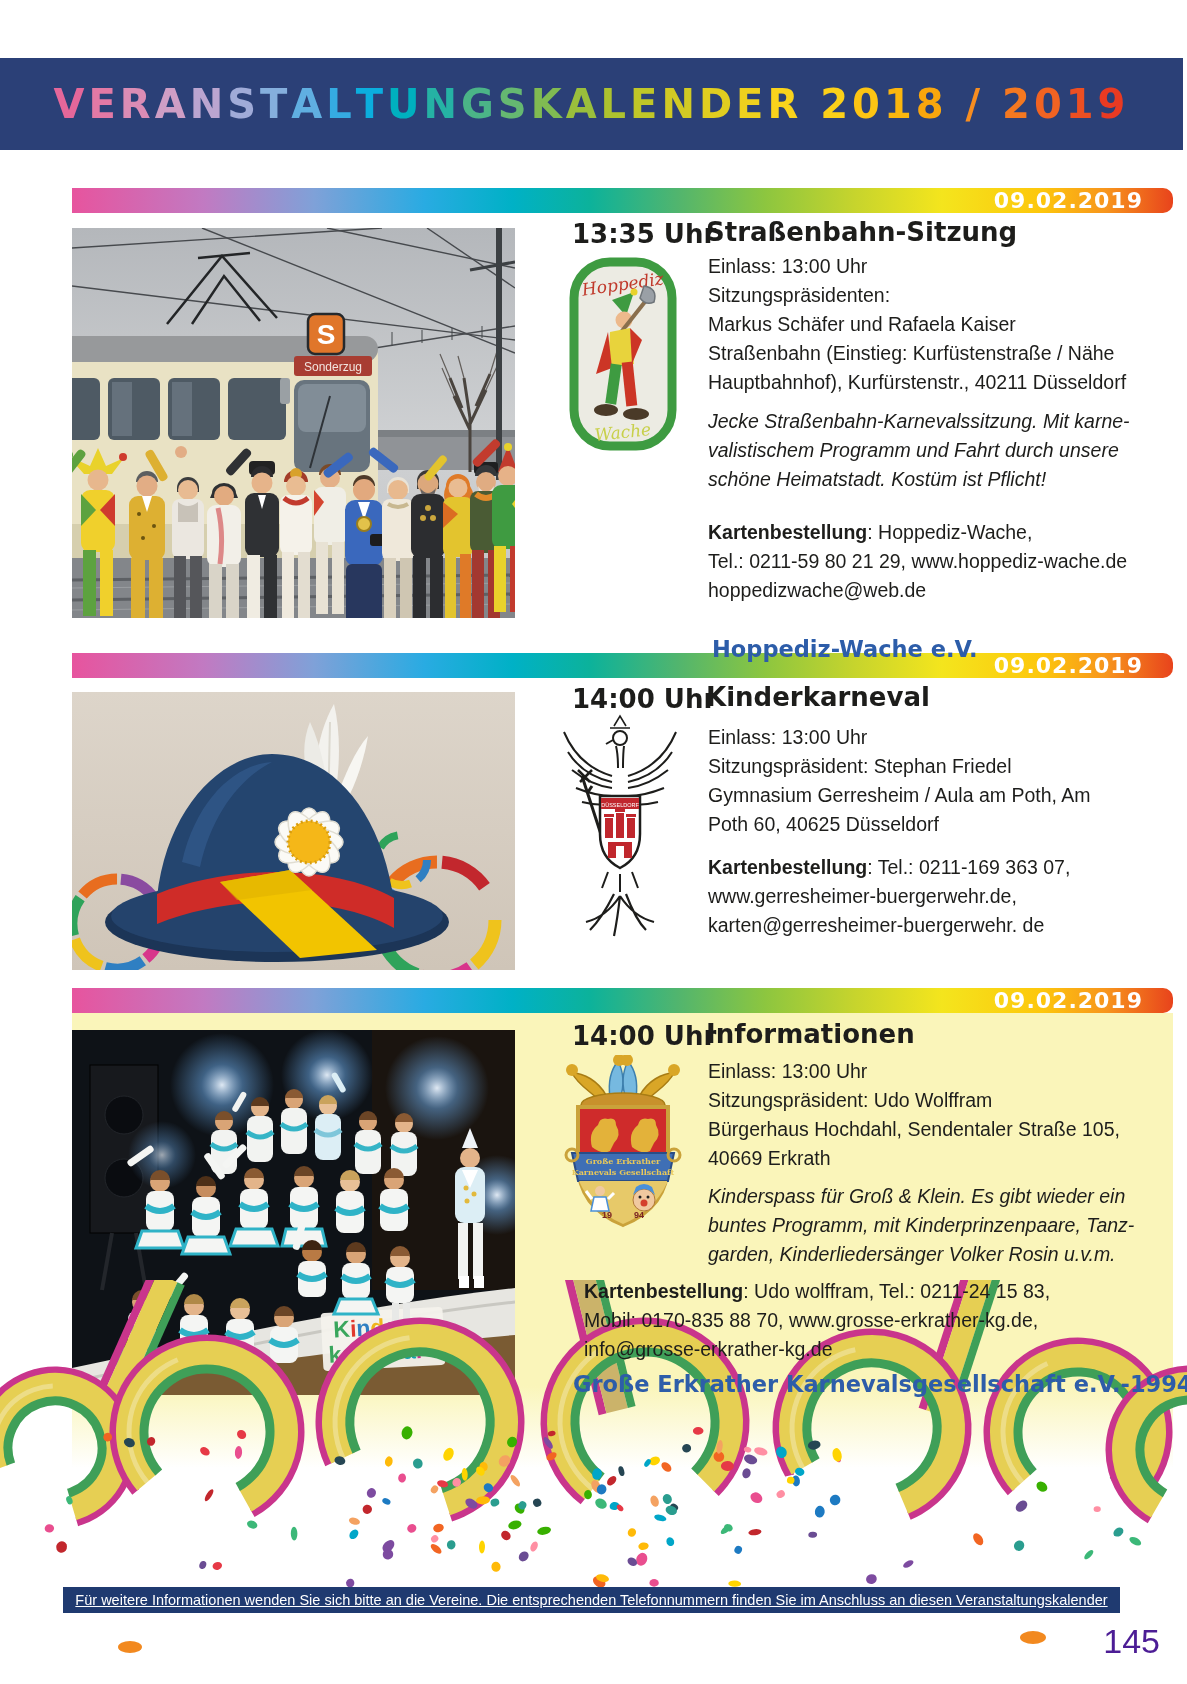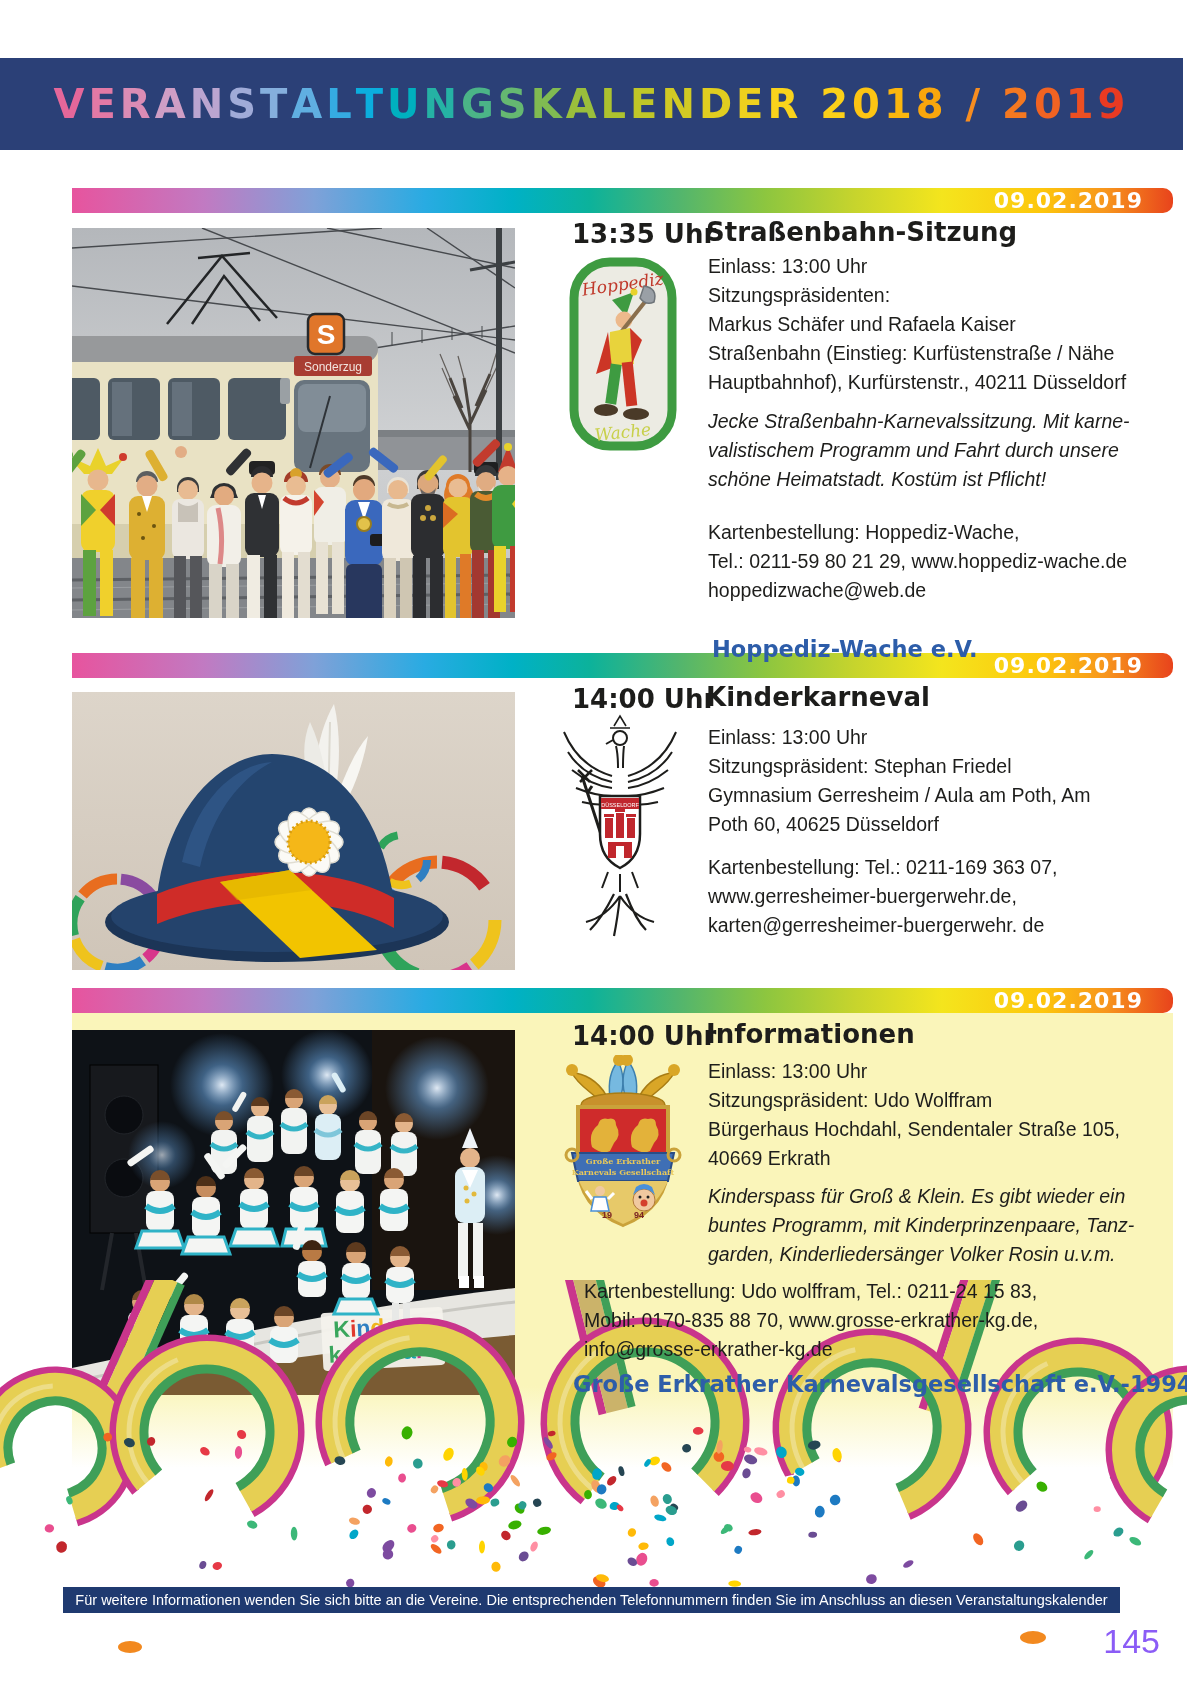--- a/index.html
+++ b/index.html
@@ -20,21 +20,21 @@
   .photo svg{display:block;width:100%;height:100%;}
   #photo1{top:228px;height:390px}
   #photo2{top:692px;height:278px}
   #photo3{top:1030px;height:365px}
   
   .time,.etitle{font-family:"DejaVu Sans",sans-serif;font-weight:700;font-size:26px;z-index:3;white-space:nowrap;}
   #time1{left:572px;top:219px}#time2{left:572px;top:684px}#time3{left:572px;top:1021px}
   #etitle1{left:706px;top:217px}#etitle2{left:706px;top:682px}#etitle3{left:706px;top:1019px}
   .details,.tickets,.desc{font-size:19.5px;line-height:29px;white-space:pre-line;width:440px;z-index:3;}
   .desc{font-style:italic;}
-  .tickets b{font-weight:400;}
+  .tickets b{font-weight:700;}
   #details1{left:708px;top:252px}#desc1{left:708px;top:407px}#tickets1{left:708px;top:518px}
   #details2{left:708px;top:723px}#tickets2{left:708px;top:853px}
   #details3{left:708px;top:1057px}#desc3{left:708px;top:1182px}#tickets3{left:584px;top:1277px;width:560px}
   .org{font-family:"DejaVu Sans",sans-serif;font-weight:700;font-size:22.5px;color:var(--org_blue,#2d5da9);z-index:3;white-space:nowrap;}
   #org1{left:712px;top:636px}#org2{left:708px;top:955px}#org3{left:573px;top:1371px}
   
   .logo{z-index:3;}
   .logo svg{display:block;width:100%;height:100%;}
   #logo1{left:568px;top:256px;width:110px;height:196px}
   #logo2{left:558px;top:712px;width:124px;height:235px}
@@ -43,22 +43,22 @@
   .sec3-bg{left:72px;top:1013px;width:1101px;height:455px;z-index:1;
       background:linear-gradient(180deg,var(--section3_bg,#faf5ba) 0%,var(--section3_bg,#faf5ba) 82%,rgba(250,245,186,0) 100%);}
   
   #decor{left:0;top:1280px;width:1187px;height:320px;z-index:2;pointer-events:none;}
   .c-m{fill:none;stroke:#c9358c;stroke-width:9;}
   .c-y{fill:none;stroke:#e6cf53;stroke-width:26;}
   .c-g{fill:none;stroke:#3f9f58;stroke-width:9;}
   .c-h{fill:none;stroke:#fff;stroke-width:5;opacity:.3;}
   
   .footer-bar{left:63px;top:1587px;width:1057px;height:26px;background:var(--footer_bg,#1f3a70);color:#fff;
-      font-size:14.5px;line-height:26px;text-align:center;z-index:4;white-space:nowrap;}
-  .page-num{left:1040px;top:1622px;width:120px;text-align:right;font-size:34px;color:#8b5cf6;z-index:4;}
+      font-size:14.5px;line-height:26px;text-align:center;z-index:4;white-space:nowrap;text-decoration:underline;}
+  .page-num{left:1040px;top:1622px;width:120px;text-align:right;font-size:34px;color:#4c1d95;z-index:4;}
   .dot{border-radius:50%;background:#f2891f;filter:blur(.7px);z-index:3;}
   #dotL{left:118px;top:1641px;width:24px;height:12px;}
   #dotR{left:1020px;top:1631px;width:26px;height:13px;}
 </style>
 </head>
 <body>
 
 <div class="page">
 
   <div class="abs header-bar">

